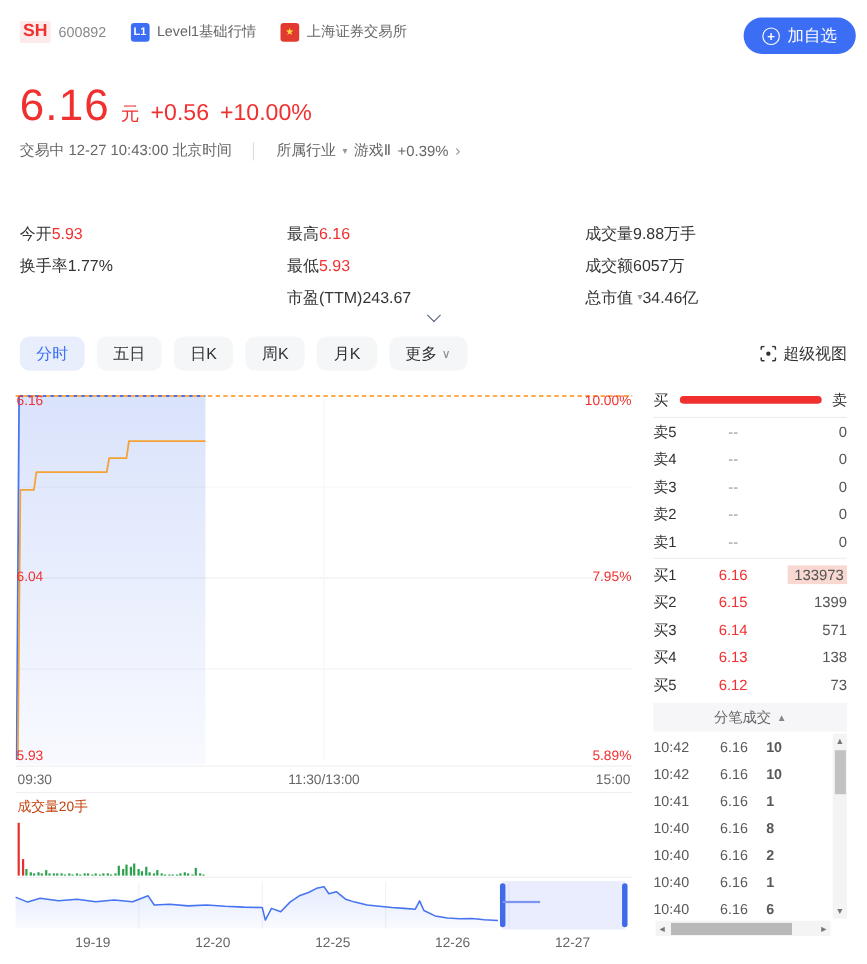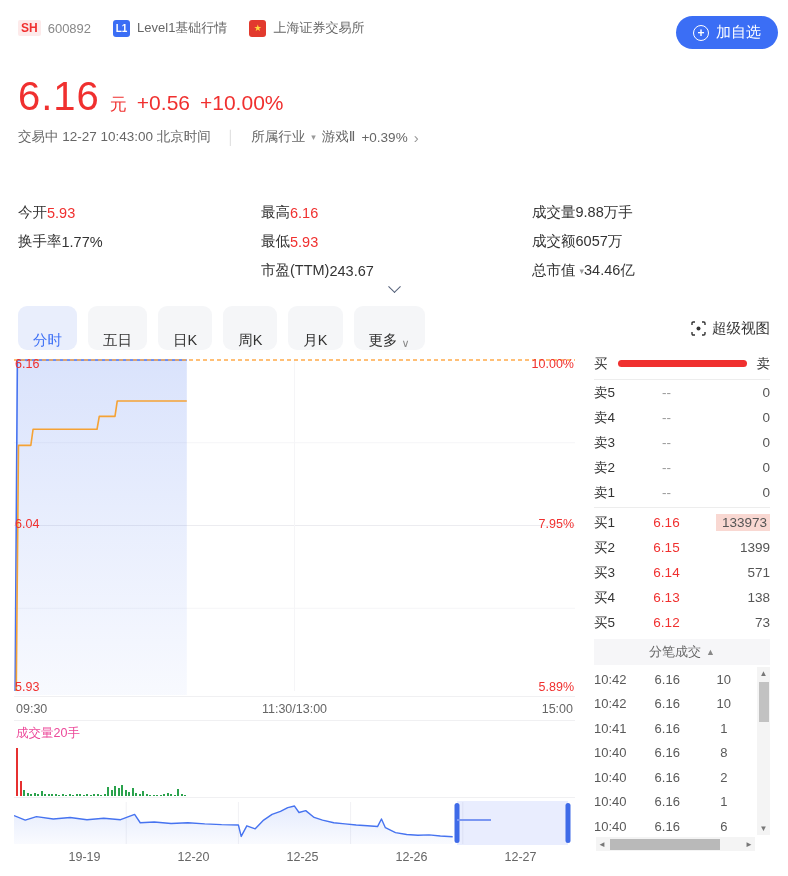--- a/index.html
+++ b/index.html
@@ -4,21 +4,21 @@
 <style>
   * { margin:0; padding:0; box-sizing:border-box; }
   html,body { background:#fff; }
   body { font-family:"Liberation Sans","DejaVu Sans",sans-serif; color:#333; }
   .app { position:relative; width:788px; height:876px; background:#fff; overflow:hidden; }
 
   
   .hdr { position:absolute; left:18px; top:12px; right:18px; }
   .title { font-size:21px; font-weight:bold; color:#1f1f1f; letter-spacing:1px; }
   .meta-row { display:flex; align-items:center; gap:7px; margin-top:7px; font-size:13px; color:#666; }
-  .sh-badge { background:#fdeaea; color:#f0302f; font-size:12px; font-weight:bold; border-radius:2px; padding:1px 3px; }
+  .sh-badge { background:#fdeaea; color:#f0302f; font-size:16px; font-weight:bold; border-radius:2px; padding:1px 3px; }
   .code { color:#888; }
   .l1-badge { background:#3b6ef5; color:#fff; font-size:10px; font-weight:bold; border-radius:3px; width:17px; height:17px; display:inline-flex; align-items:center; justify-content:center; }
   .flag-badge { background:#e23a2e; color:#ffd83d; font-size:9px; border-radius:3px; width:17px; height:17px; display:inline-flex; align-items:center; justify-content:center; }
   .meta-gap { width:8px; }
   .add-btn { position:absolute; right:10px; top:16px; background:#3b6ef5; color:#fff; border:none; border-radius:17px; height:33px; padding:0 17px; font-size:15px; display:flex; align-items:center; gap:7px; cursor:pointer; font-family:inherit; }
   .plus-ic { width:16px; height:16px; border:1.6px solid #fff; border-radius:50%; display:inline-flex; align-items:center; justify-content:center; font-size:12px; line-height:1; font-weight:bold; }
 
   
   .price-blk { position:absolute; left:18px; top:74px; right:18px; }
   .price-row { display:flex; align-items:baseline; gap:10px; color:#f0302f; }
@@ -41,36 +41,36 @@
   .stat-col { display:flex; flex-direction:column; }
   .stat-row { display:flex; align-items:center; height:29px; font-size:14.5px; }
   .stat-label { color:#333; display:flex; align-items:center; gap:4px; }
   .stat-value { color:#333; }
   .stat-value.red { color:#f0302f; }
   .expander { position:absolute; left:50%; top:281px; transform:translateX(-50%); width:26px; height:16px; display:flex; align-items:center; justify-content:center; cursor:pointer; }
   .chev-down { width:9px; height:9px; border-right:1.6px solid #55617a; border-bottom:1.6px solid #55617a; transform:rotate(45deg) translate(-2px,-2px); }
 
   
   .period-row { position:absolute; left:18px; top:306px; right:18px; display:flex; align-items:center; gap:11px; }
-  .pill { background:#f5f6f8; color:#333; font-size:14.5px; border-radius:9px; height:44px; padding:0 15px; display:flex; align-items:flex-end; gap:4px; cursor:pointer; }
+  .pill { background:#f5f6f8; color:#333; font-size:14.5px; border-radius:9px; height:31px; padding:0 15px; display:flex; align-items:center; gap:4px; cursor:pointer; }
   .pill.active { background:#e9eefc; color:#3b6ef5; }
   .pill .pc { font-size:11px; color:#888; }
   .superview { margin-left:auto; display:flex; align-items:center; gap:6px; font-size:14.5px; color:#333; cursor:pointer; }
 
   
   .main { position:absolute; left:0; top:348px; right:0; bottom:0; }
   .chart-col { position:absolute; left:14px; top:4px; width:561px; }
   .minute-wrap { position:relative; width:561px; height:345px; border-bottom:1px solid #f0f0f2; }
   .minute-wrap svg { display:block; }
   .ylab { position:absolute; font-size:12.5px; color:#f0302f; background:transparent; }
   .ylab.l { left:1px; } .ylab.r { right:1px; }
   .ylab.t { top:5px; } .ylab.m { top:calc(50% - 7px); } .ylab.b { bottom:2px; }
   .time-axis { position:relative; width:561px; height:24px; display:flex; align-items:center; justify-content:space-between; font-size:12.5px; color:#666; border-bottom:1px solid #f0f0f2; padding:0 2px; }
   .vol-pane { position:relative; width:561px; height:77px; border-bottom:1px solid #f0f0f2; }
-  .vol-label { position:absolute; left:2px; top:4px; font-size:12.5px; color:#ec4899; }
+  .vol-label { position:absolute; left:2px; top:4px; font-size:12.5px; color:#c2410c; }
   .vol-bars { position:absolute; left:2px; bottom:1px; height:58px; display:flex; align-items:flex-end; gap:1.5px; }
   .vbar { width:2px; }
   .mini-wrap { position:relative; width:561px; height:46px; margin-top:2px; }
   .mini-wrap svg { display:block; }
   .brush { position:absolute; top:1px; bottom:1px; background:rgba(86,119,244,0.13); }
   .brush-handle { position:absolute; top:50%; width:5px; height:40px; transform:translate(-50%,-50%); background:#3f6be8; border-radius:2.5px; cursor:ew-resize; }
   .brush-handle.rt { transform:translate(50%,-50%); left:auto; }
   .brush-line { position:absolute; height:2px; background:#7b97f2; }
   .dates-row { width:545px; margin-left:16px; display:grid; grid-template-columns:repeat(5,1fr); margin-top:4px; }
   .dates-row span { text-align:center; font-size:12.5px; color:#666; }
@@ -85,21 +85,21 @@
   .book-row .bprice.red { color:#f0302f; }
   .book-row .bvol { text-align:right; color:#555; }
   .book-div { border-bottom:1px solid #ededed; margin:2px 0; }
   .hl-vol { background:#f9d8d2; padding:1px 3px 1px 6px; }
   .tick-hdr { background:#f6f6f8; height:26px; margin-top:4px; display:flex; align-items:center; justify-content:center; gap:5px; color:#666; font-size:13px; cursor:pointer; }
   .tick-hdr .up { font-size:9px; color:#888; }
   .tick-area { position:relative; height:186px; }
   .tick-rows { position:absolute; left:0; right:15px; top:2px; height:168px; overflow:hidden; }
   .tick-row { display:grid; grid-template-columns:44px 1fr 1fr; height:24.5px; align-items:center; color:#595959; font-size:13px; }
   .tick-row .tprice { text-align:center; }
-  .tick-row .tvol { text-align:center; padding-right:4px; }
+  .tick-row .tvol { text-align:left; padding-right:4px;font-weight:bold; }
   .vscroll { position:absolute; right:0; top:2px; bottom:16px; width:13px; background:#f4f4f4; }
   .vthumb { position:absolute; left:1.5px; right:1.5px; top:15px; height:40px; background:#c2c2c2; }
   .sarrow { position:absolute; left:0; right:0; text-align:center; font-size:8px; color:#777; cursor:pointer; line-height:13px; }
   .sarrow.top { top:0; } .sarrow.bot { bottom:0; }
   .hscroll { position:absolute; left:2px; right:15px; bottom:0; height:14px; background:#f4f4f4; }
   .hthumb { position:absolute; top:1.5px; bottom:1.5px; left:14px; width:110px; background:#b9b9b9; }
   .harrow { position:absolute; top:0; bottom:0; width:12px; font-size:8px; color:#777; display:flex; align-items:center; justify-content:center; cursor:pointer; }
   .harrow.lf { left:0; } .harrow.rt { right:0; }
 </style>
 </head>

